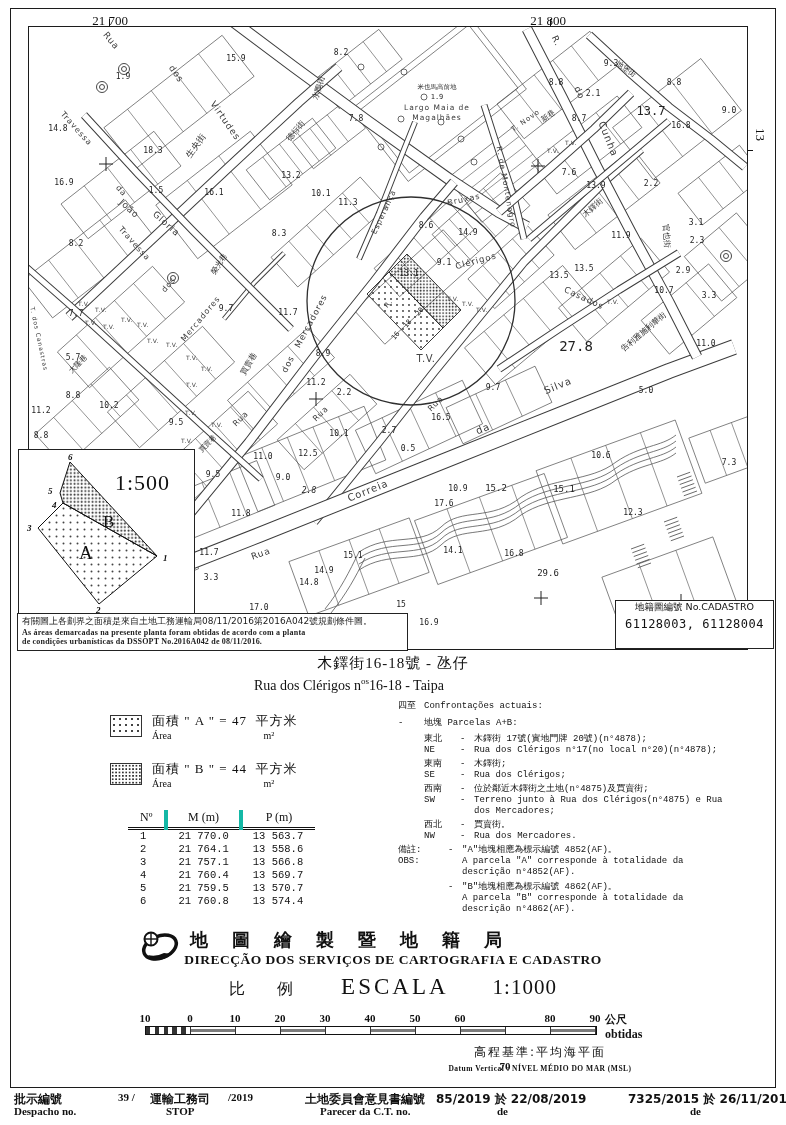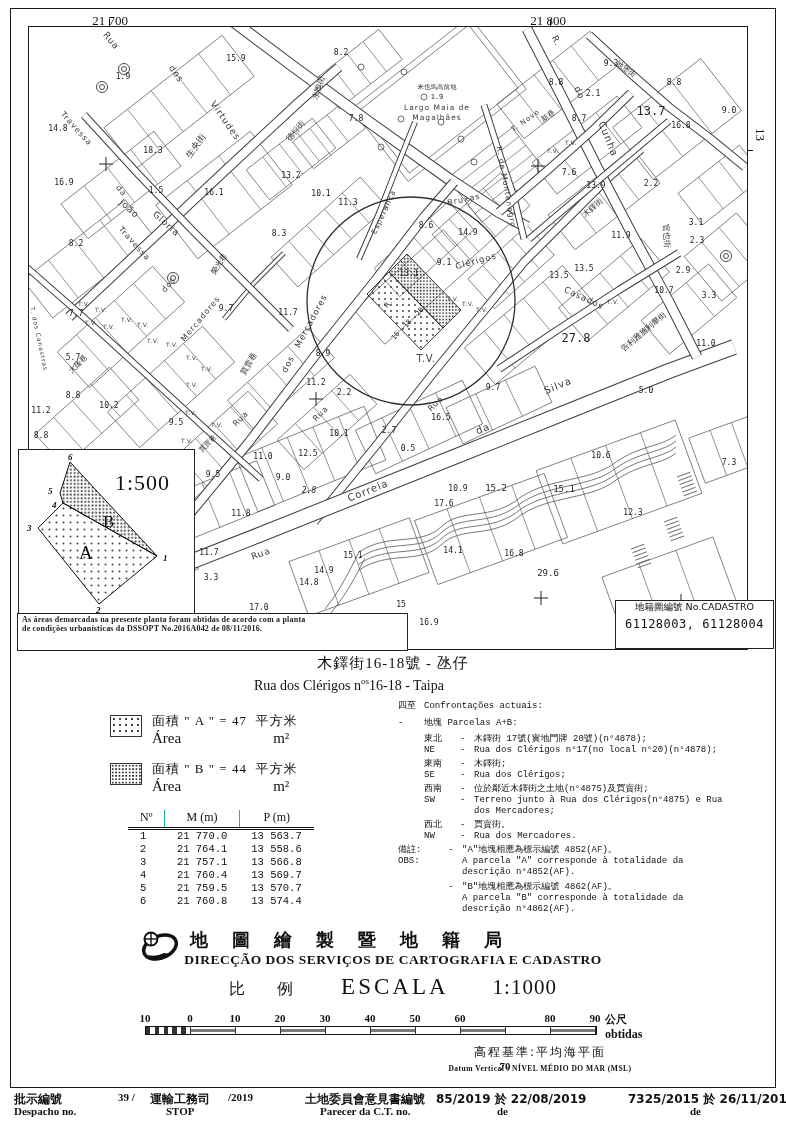--- a/index.html
+++ b/index.html
@@ -27,24 +27,24 @@
   .cadbox{position:absolute;left:615px;top:600px;width:157px;height:47px;background:#fff;border:1.2px solid #222;text-align:center}
   .cadbox .c1{font-size:9.5px;font-family:"DejaVu Sans",sans-serif;}
   .cadbox .c2{font:12px "DejaVu Sans Mono",monospace;margin-top:3px;letter-spacing:.5px}
   .title-zh{position:absolute;left:0;top:654px;width:786px;text-align:center;font-size:15px;letter-spacing:1px}
   .title-pt{position:absolute;left:0;top:676px;width:698px;text-align:center;font-size:14px}
   .area-item{position:absolute;display:flex;gap:10px;align-items:flex-start}
   .swatch{width:30px;height:20px;border:1px solid #333;margin-top:3px}
   .swA{background-image:radial-gradient(circle,#444 .9px,transparent 1.1px);background-size:6px 6px}
   .swB{background-image:radial-gradient(circle,#333 .9px,transparent 1.1px);background-size:3.4px 3.4px}
   .area-line{font-size:13px;letter-spacing:1px}
-  .area-sub{font-size:15px}
+  .area-sub{font-size:10px}
   .coordtable{position:absolute;left:128px;top:810px;border-collapse:collapse;font-family:"Liberation Mono",monospace}
   .coordtable th{font:12px "Liberation Serif",serif;font-weight:normal;padding:0 12px 2px;border-bottom:3px double #111}
-  .coordtable th+th{border-left:1px solid #14b8a6}
+  .coordtable th+th{border-left:4px solid #14b8a6}
   .coordtable td{font-size:10.5px;padding:0 12px;line-height:13px}
   .conf{position:absolute;left:398px;top:700px;width:378px;font-family:"Liberation Mono",monospace;font-size:9px;line-height:11px;color:#111}
   .conf .hd .zh4{font-family:"DejaVu Sans",sans-serif;font-size:9px;margin-right:8px}
   .conf .row{display:grid;grid-template-columns:26px 36px 14px auto}
   .obs{position:absolute;left:398px;top:845px;width:378px;font-family:"Liberation Mono",monospace;font-size:9px;line-height:11px}
   .obs .grid{display:grid;grid-template-columns:50px 14px auto}
   .pre{white-space:pre-line}
   .agency-zh{position:absolute;left:190px;top:928px;width:490px;font-size:18px;font-weight:bold;letter-spacing:24px;white-space:nowrap}
   .agency-pt{position:absolute;left:0;top:952px;width:786px;text-align:center;font-size:13.5px;font-weight:bold;letter-spacing:.5px}
   .escala{position:absolute;left:0;top:974px;width:786px;text-align:center}
@@ -427,21 +427,21 @@
         <span class="ml spot" style="left: 622px; top: 157px; font-size: 8px; transform: translate(-50%, -50%) rotate(0deg);">2.2</span>
         <span class="ml spot" style="left: 667px; top: 196px; font-size: 8px; transform: translate(-50%, -50%) rotate(0deg);">3.1</span>
         <span class="ml spot" style="left: 592px; top: 209px; font-size: 8px; transform: translate(-50%, -50%) rotate(0deg);">11.9</span>
         <span class="ml spot" style="left: 555px; top: 242px; font-size: 8px; transform: translate(-50%, -50%) rotate(0deg);">13.5</span>
         <span class="ml spot" style="left: 530px; top: 249px; font-size: 8px; transform: translate(-50%, -50%) rotate(0deg);">13.5</span>
         <span class="ml spot" style="left: 654px; top: 244px; font-size: 8px; transform: translate(-50%, -50%) rotate(0deg);">2.9</span>
         <span class="ml spot" style="left: 635px; top: 264px; font-size: 8px; transform: translate(-50%, -50%) rotate(0deg);">10.7</span>
         <span class="ml spot" style="left: 680px; top: 269px; font-size: 8px; transform: translate(-50%, -50%) rotate(0deg);">3.3</span>
         <span class="ml spot" style="left: 677px; top: 317px; font-size: 8px; transform: translate(-50%, -50%) rotate(0deg);">11.0</span>
         <span class="ml spot" style="left: 617px; top: 364px; font-size: 8px; transform: translate(-50%, -50%) rotate(0deg);">5.0</span>
-        <span class="ml spot" style="left: 547px; top: 311px; font-size: 12px; transform: translate(-50%, -50%) rotate(0deg);">27.8</span>
+        <span class="ml spot" style="left: 547px; top: 319px; font-size: 14px; transform: translate(-50%, -50%) rotate(0deg);">27.8</span>
         <span class="ml spot" style="left: 464px; top: 361px; font-size: 8px; transform: translate(-50%, -50%) rotate(0deg);">9.7</span>
         <span class="ml spot" style="left: 412px; top: 391px; font-size: 8px; transform: translate(-50%, -50%) rotate(0deg);">16.5</span>
         <span class="ml spot" style="left: 360px; top: 404px; font-size: 8px; transform: translate(-50%, -50%) rotate(0deg);">2.7</span>
         <span class="ml spot" style="left: 379px; top: 422px; font-size: 8px; transform: translate(-50%, -50%) rotate(0deg);">0.5</span>
         <span class="ml spot" style="left: 310px; top: 407px; font-size: 8px; transform: translate(-50%, -50%) rotate(0deg);">10.1</span>
         <span class="ml spot" style="left: 279px; top: 427px; font-size: 8px; transform: translate(-50%, -50%) rotate(0deg);">12.5</span>
         <span class="ml spot" style="left: 234px; top: 430px; font-size: 8px; transform: translate(-50%, -50%) rotate(0deg);">11.0</span>
         <span class="ml spot" style="left: 254px; top: 451px; font-size: 8px; transform: translate(-50%, -50%) rotate(0deg);">9.0</span>
         <span class="ml spot" style="left: 184px; top: 448px; font-size: 8px; transform: translate(-50%, -50%) rotate(0deg);">9.5</span>
         <span class="ml spot" style="left: 280px; top: 464px; font-size: 8px; transform: translate(-50%, -50%) rotate(0deg); font-style: italic;">2.8</span>
@@ -507,20 +507,21 @@
     <span class="pB-l">B</span>
     <span class="vx" style="left:144px;top:103px">1</span>
     <span class="vx" style="left:77px;top:155px">2</span>
     <span class="vx" style="left:8px;top:73px">3</span>
     <span class="vx" style="left:33px;top:50px">4</span>
     <span class="vx" style="left:29px;top:36px">5</span>
     <span class="vx" style="left:49px;top:2px">6</span>
   </div>
 
   <div class="notebox">
+    <div class="l1">有關圖上各劃界之面積是來自土地工務運輸局08/11/2016第2016A042號規劃條件圖。</div>
     <div class="l2">As áreas demarcadas na presente planta foram obtidas de acordo com a planta</div>
     <div class="l2">de condições urbanísticas da DSSOPT No.2016A042 de 08/11/2016.</div>
   </div>
 
   <div class="cadbox">
     <div class="c1">地籍圖編號 No.CADASTRO</div>
     <div class="c2">61128003, 61128004</div>
   </div>
 
   <div class="title-zh">木鐸街16-18號 - 氹仔</div>

